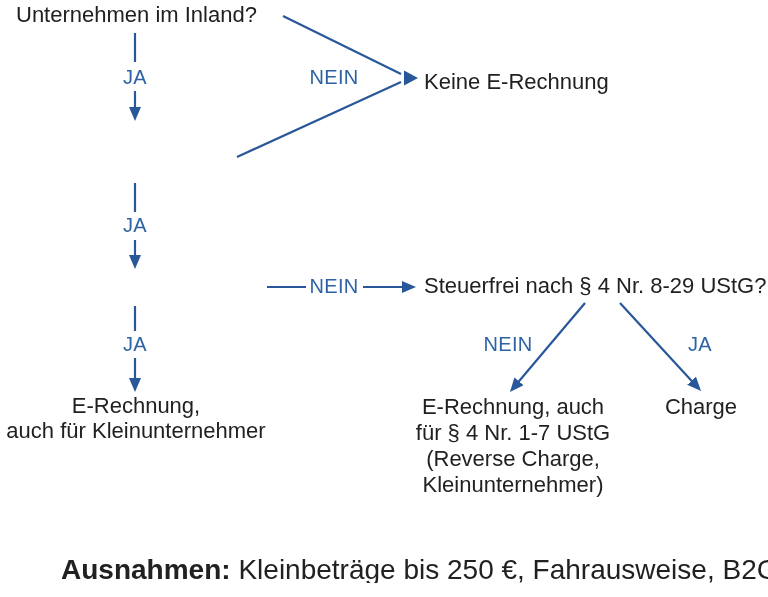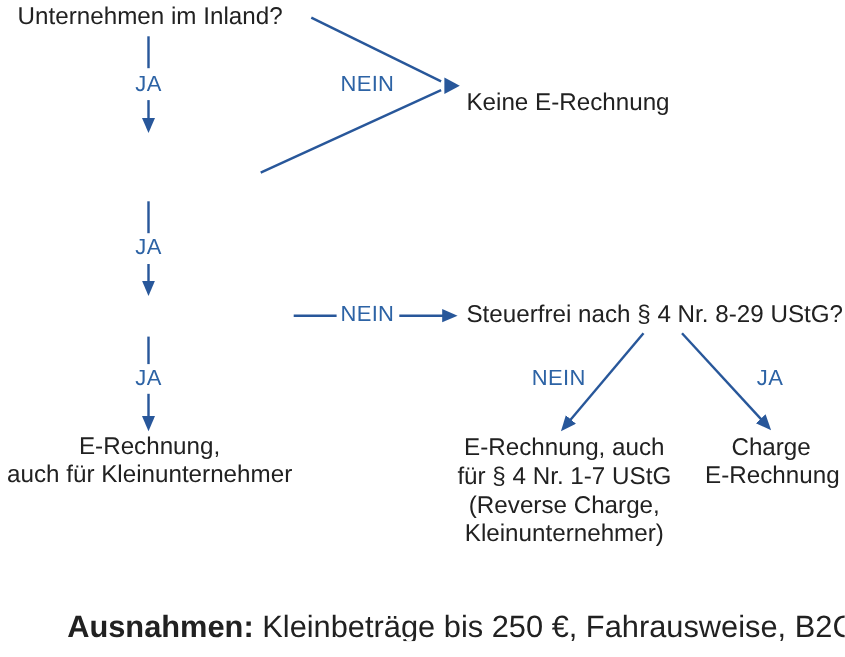--- a/index.html
+++ b/index.html
@@ -79,21 +79,21 @@
     <path class="arrow" d="M585,303 L517.7,382.8" marker-end="url(#ah)"></path>
     <path class="arrow" d="M620,303 L692.9,382.2" marker-end="url(#ah)"></path>
   </svg>
 
   <div class="node" style="left:16px;top:2px;">Unternehmen im Inland?</div>
 
   <div class="edge-label" style="left:105px;top:65px;width:60px;">JA</div>
 
   <div class="edge-label" style="left:300px;top:65px;width:68px;">NEIN</div>
 
-  <div class="node" style="left:424px;top:80px;text-align:center;">Keine E-Rechnung</div>
+  <div class="node" style="left:424px;top:69px;text-align:center;">Keine E-Rechnung</div>
 
 
   <div class="edge-label" style="left:105px;top:213px;width:60px;">JA</div>
 
 
   <div class="edge-label" style="left:300px;top:274px;width:68px;">NEIN</div>
 
   <div class="node" style="left:424px;top:273px;">Steuerfrei nach § 4 Nr. 8-29 UStG?</div>
 
   <div class="edge-label" style="left:105px;top:332px;width:60px;">JA</div>
@@ -109,21 +109,20 @@
 
   <div class="node centered lh26" style="left:393px;top:394px;width:240px;">
     <div>E-Rechnung, auch</div>
     <div>für § 4 Nr. 1-7 UStG</div>
     <div>(Reverse Charge,</div>
     <div>Kleinunternehmer)</div>
   </div>
 
   <div class="node centered" style="left:641px;top:394px;width:120px;">
     <div>Charge</div>
-    <div>E-Rechnung</div>
   </div>
 
   <div class="footer">
     <span class="b">Ausnahmen:</span>
     <span>Kleinbeträge bis 250 €, Fahrausweise, B2C</span>
   </div>
 
 </div>
 
 </body></html>

